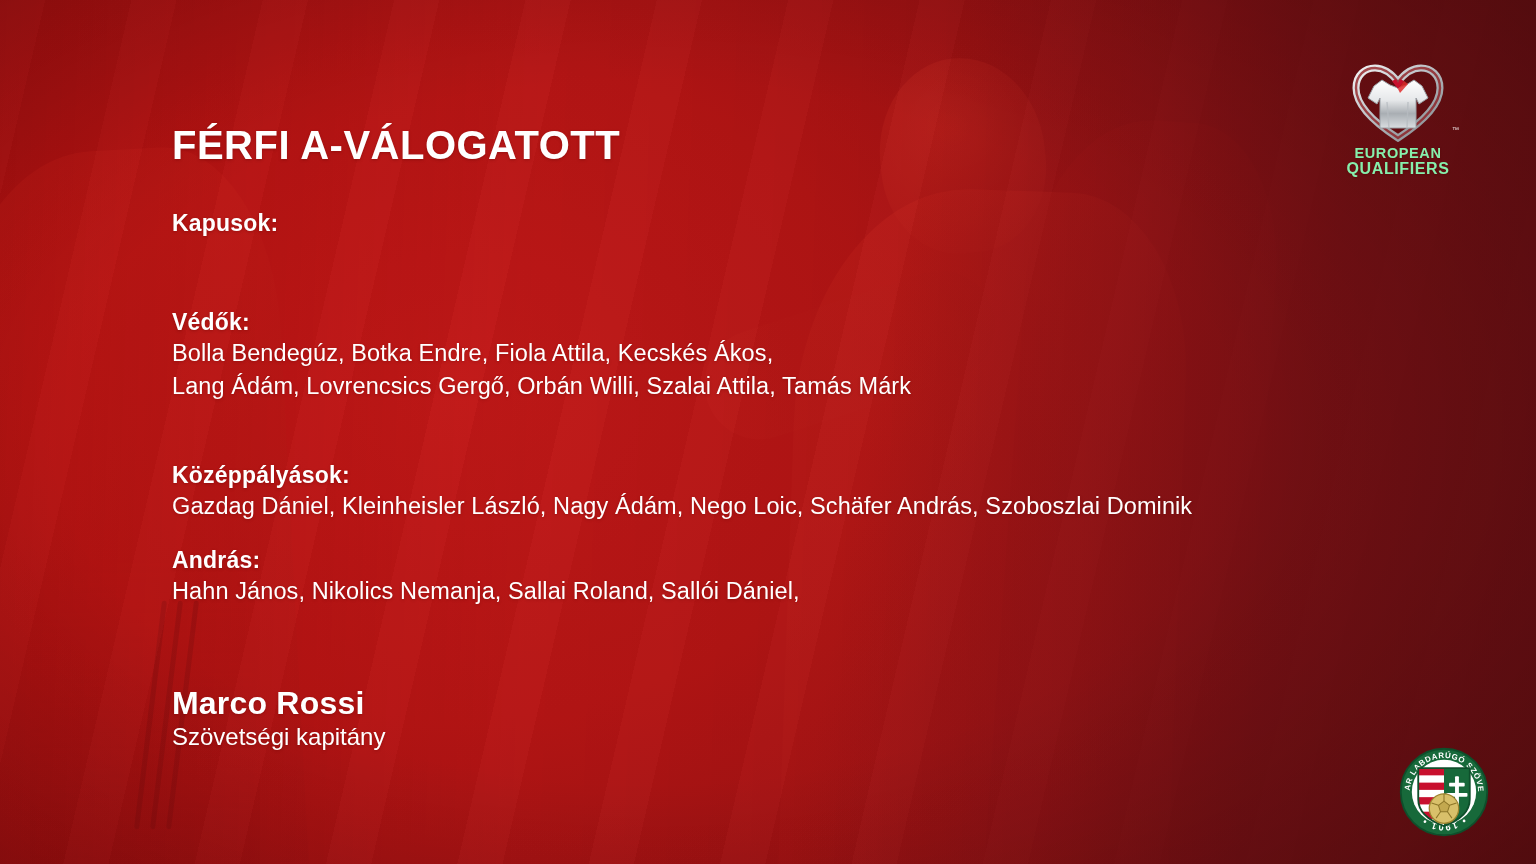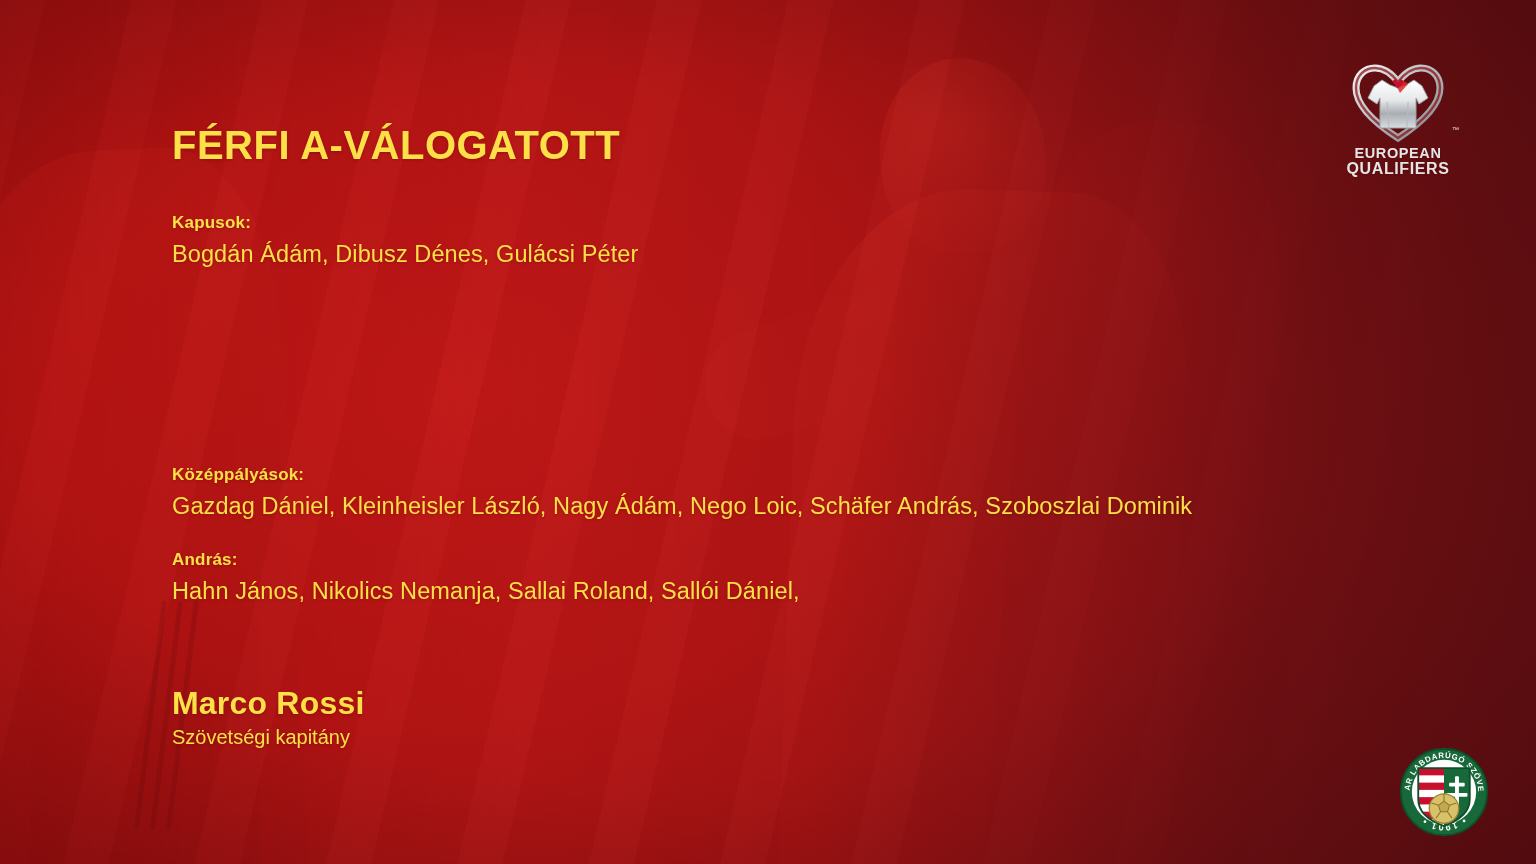--- a/index.html
+++ b/index.html
@@ -103,35 +103,35 @@
   .bg-vignette {
     background:radial-gradient(ellipse 85% 90% at 42% 50%,
       rgba(0,0,0,0) 45%, rgba(0,0,0,0.17) 80%, rgba(0,0,0,0.30) 100%);
   }
 
   
   .content {
     position:absolute;
     left:172px; top:0;
     width:1220px; height:864px;
-    color:#fde047;
+    color:#ffffff;
   }
 
   .title {
     position:absolute; top:125px; left:0;
     font-size:40px;
     font-weight:bold;
     letter-spacing:.5px;
     line-height:1;
     text-shadow:0 1px 3px rgba(90,0,0,.35);
   }
 
   .group { position:absolute; left:0; }
   .group-head {
-    font-size:17px;
+    font-size:23px;
     font-weight:bold;
     line-height:30px;
     letter-spacing:.2px;
     text-shadow:0 1px 3px rgba(90,0,0,.35);
   }
   .group-names {
     font-size:23.5px;
     font-weight:400;
     line-height:33px;
     letter-spacing:.1px;
@@ -144,39 +144,39 @@
   #grp-mid { top:460px; }
   #grp-fwd { top:545px; }
 
   .coach { position:absolute; left:0; top:684px; }
   .coach-name {
     font-size:32px; font-weight:bold; line-height:38px;
     letter-spacing:.2px;
     text-shadow:0 1px 3px rgba(90,0,0,.35);
   }
   .coach-role {
-    font-size:20px; font-weight:400; line-height:30px;
+    font-size:24px; font-weight:400; line-height:30px;
     text-shadow:0 1px 3px rgba(90,0,0,.30);
   }
 
   
   .eq-logo {
     position:absolute;
     right:74px; top:58px;
     width:128px; height:136px;
     text-align:center;
   }
   .eq-mark { position:relative; width:128px; height:84px; }
   .eq-tm {
     position:absolute; right:3px; bottom:9px;
     font-size:7px; color:#ffffff; opacity:.9;
   }
   .eq-text {
     margin-top:4px;
-    color:#e5e5e5;
+    color:#86efac;
     font-weight:bold;
     letter-spacing:.6px;
     line-height:1.06;
     text-shadow:0 1px 2px rgba(80,0,0,.5);
     text-align:center;
   }
   .eq-l1 { font-size:14.5px; }
   .eq-l2 { font-size:16px; }
 
   
@@ -210,23 +210,27 @@
   <div class="bg-layer bg-tint"></div>
   <div class="bg-layer bg-right-dark"></div>
   <div class="bg-layer bg-vignette"></div>
 
   <div class="content">
 
     <div class="title">FÉRFI A-VÁLOGATOTT</div>
 
     <div class="group" id="grp-gk">
       <div class="group-head">Kapusok:</div>
-      <div class="group-names">Bogdán Ádám, Dibusz Dénes, Gulácsi Péter</div>
-    </div>
-
+    </div>
+
+    <div class="group" id="grp-def">
+      <div class="group-head">Védők:</div>
+      <div class="group-names">Bolla Bendegúz, Botka Endre, Fiola Attila, Kecskés Ákos,</div>
+      <div class="group-names">Lang Ádám, Lovrencsics Gergő, Orbán Willi, Szalai Attila, Tamás Márk</div>
+    </div>
 
     <div class="group" id="grp-mid">
       <div class="group-head">Középpályások:</div>
       <div class="group-names">Gazdag Dániel, Kleinheisler László, Nagy Ádám, Nego Loic, Schäfer András, Szoboszlai Dominik</div>
     </div>
 
     <div class="group" id="grp-fwd">
       <div class="group-head">András:</div>
       <div class="group-names">Hahn János, Nikolics Nemanja, Sallai Roland, Sallói Dániel,</div>
     </div>

